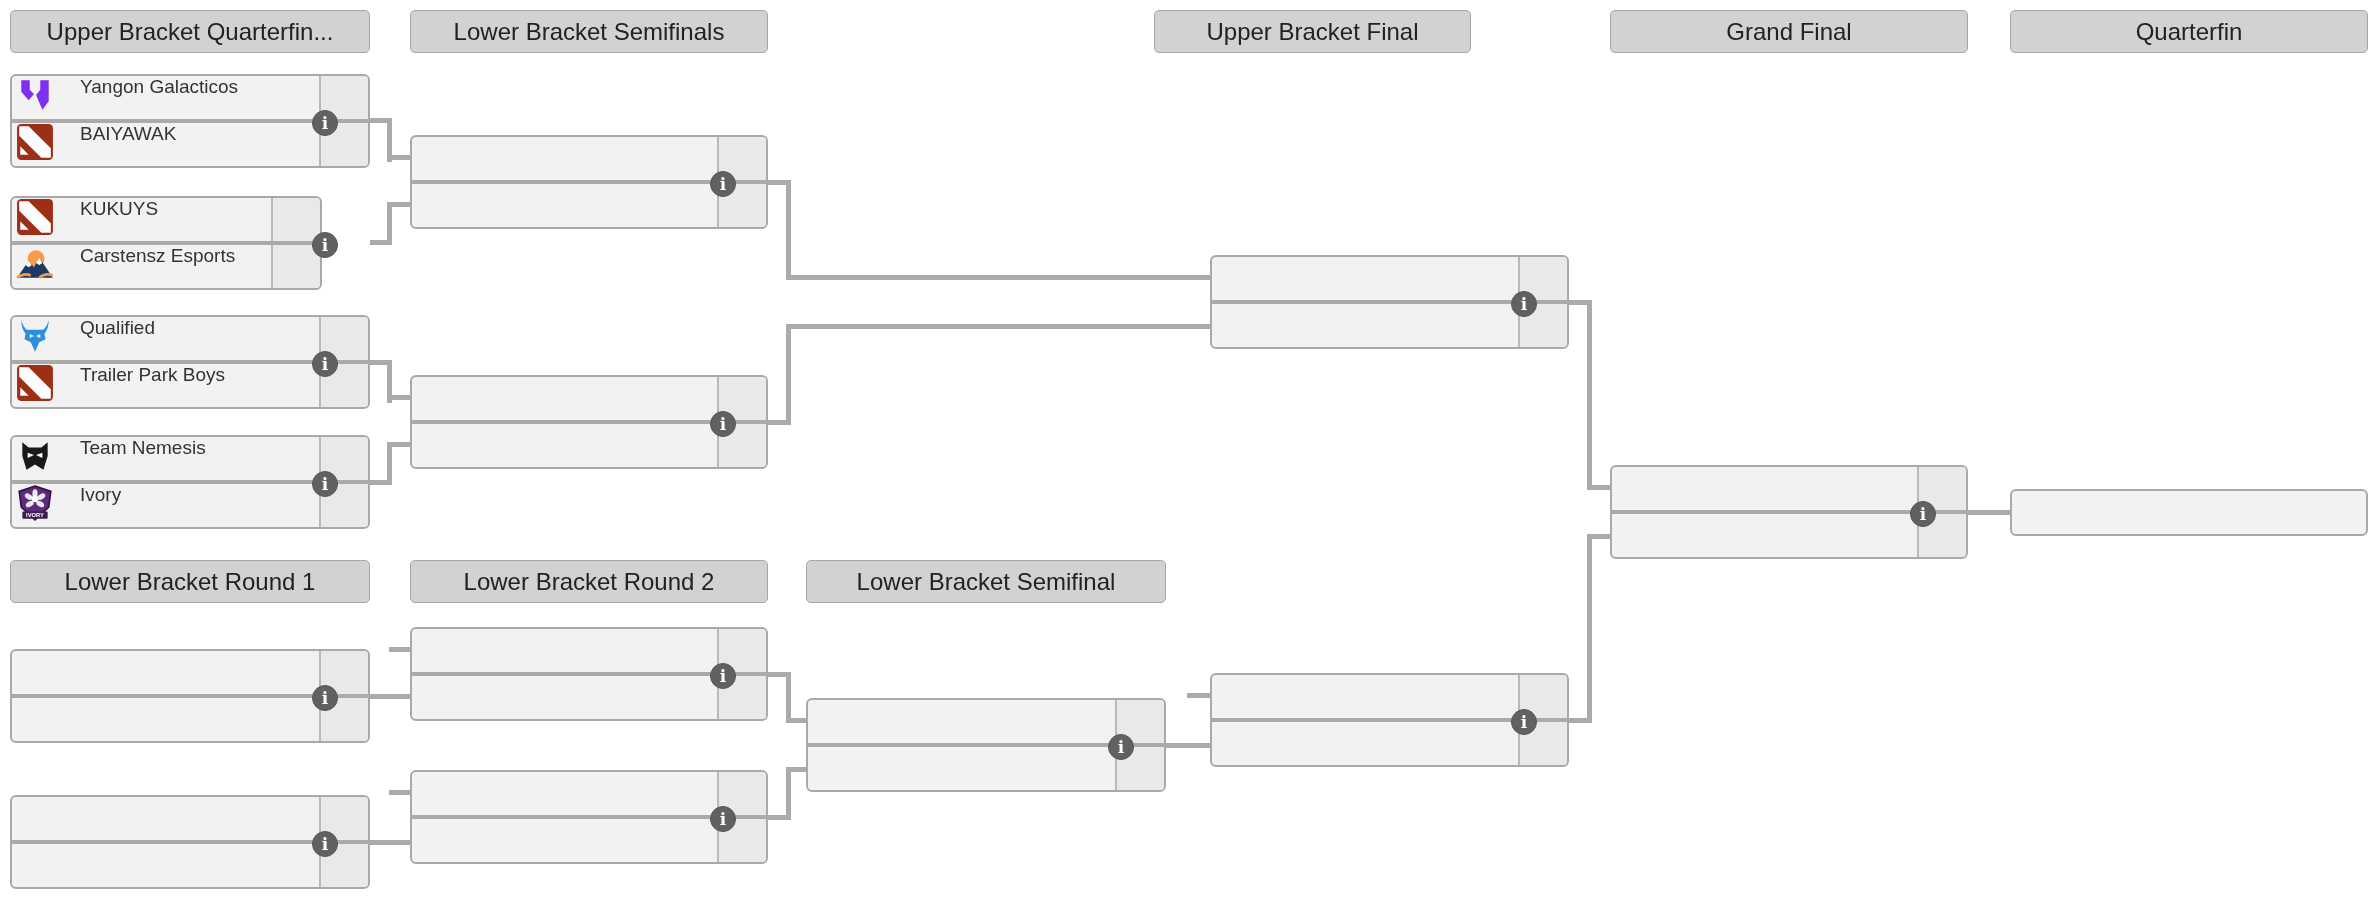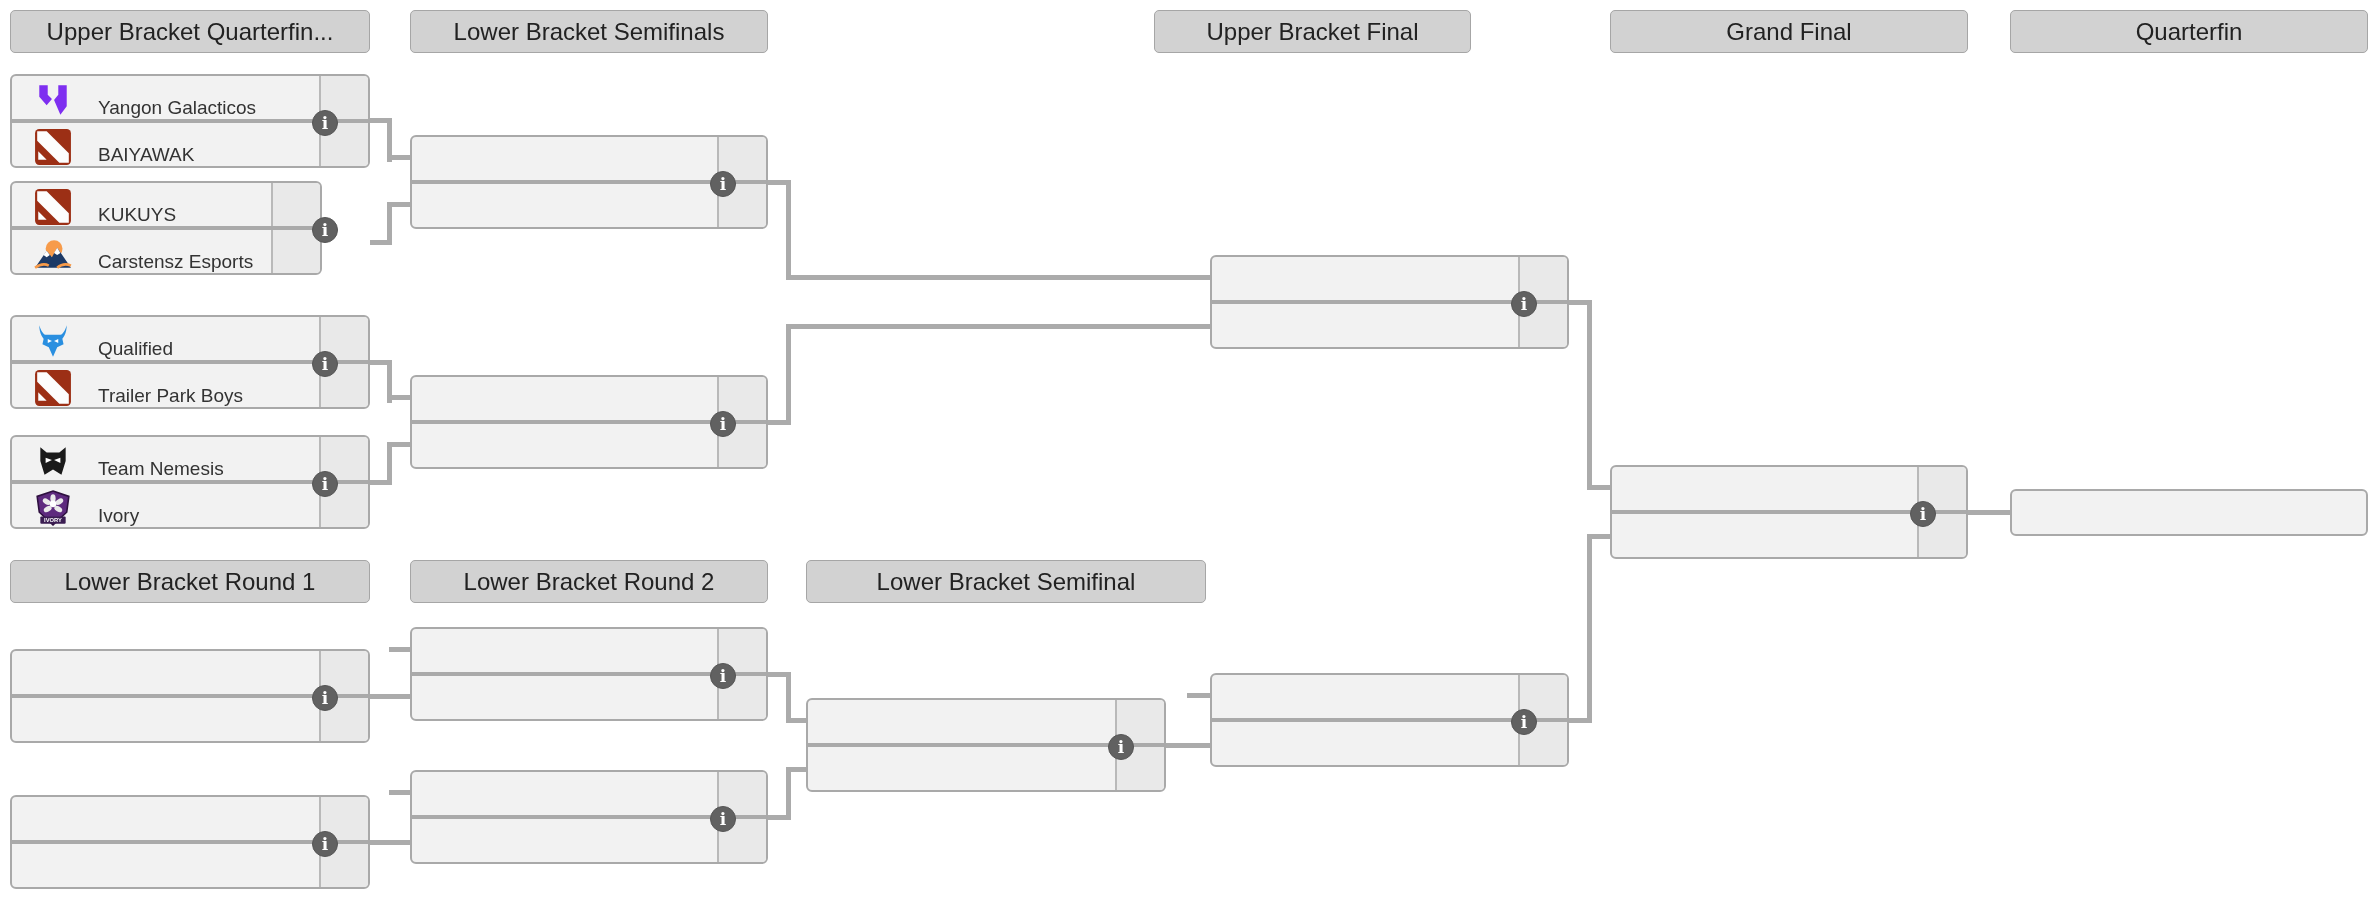--- a/index.html
+++ b/index.html
@@ -7,21 +7,21 @@
 
   .hdr{position:absolute;height:43px;box-sizing:border-box;background:#d2d2d2;
        border:1px solid #a6a6a6;border-radius:5px;display:flex;align-items:center;
        justify-content:center;font-size:24px;color:#222;white-space:nowrap;overflow:hidden;
        padding:0 8px;}
 
   .match{position:absolute;height:94px;box-sizing:border-box;background:#f2f2f2;
          border:2px solid #a9a9a9;border-radius:6px;}
   .scorecol{position:absolute;top:0;right:0;bottom:0;width:47px;background:#e9e9e9;
             border-left:2px solid #b9b9b9;border-radius:0 4px 4px 0;z-index:0;}
-  .row{height:43px;display:flex;align-items:flex-end;padding-left:22px;gap:26px;
+  .row{height:43px;display:flex;align-items:flex-start;padding-left:4px;gap:26px;
        position:relative;z-index:1;background:transparent;}
   .mdivider{height:4px;background:#aaaaaa;position:relative;z-index:2;}
   .tname{font-size:19px;color:#333;}
   .logo{width:38px;height:38px;flex:0 0 38px;display:block;}
   .info{position:absolute;top:34px;width:26px;height:26px;border-radius:50%;
         background:#616161;color:#fff;display:flex;align-items:center;justify-content:center;
         font-family:"DejaVu Serif",serif;font-weight:bold;font-size:17px;z-index:3;cursor:pointer;
         border:1px solid #555;box-sizing:border-box;}
   .qual{position:absolute;height:47px;box-sizing:border-box;background:#f2f2f2;
         border:2px solid #a9a9a9;border-radius:6px;}
@@ -43,21 +43,21 @@
 <div class="board">
 
   <div class="hdr" style="left:10px;top:10px;width:360px">Upper Bracket Quarterfin...</div>
   <div class="hdr" style="left:410px;top:10px;width:358px">Lower Bracket Semifinals</div>
   <div class="hdr" style="left:1154px;top:10px;width:317px">Upper Bracket Final</div>
   <div class="hdr" style="left:1610px;top:10px;width:358px">Grand Final</div>
   <div class="hdr" style="left:2010px;top:10px;width:358px">Quarterfin</div>
 
   <div class="hdr" style="left:10px;top:560px;width:360px">Lower Bracket Round 1</div>
   <div class="hdr" style="left:410px;top:560px;width:358px">Lower Bracket Round 2</div>
-  <div class="hdr" style="left:806px;top:560px;width:400px">Lower Bracket Semifinal</div>
+  <div class="hdr" style="left:806px;top:560px;width:360px">Lower Bracket Semifinal</div>
 
   <div class="hl" style="left:370px;top:118px;width:22px"></div>
   <div class="vl" style="left:387px;top:118px;height:44px"></div>
   <div class="hl" style="left:387px;top:155px;width:26px"></div>
   <div class="hl" style="left:370px;top:240px;width:22px"></div>
   <div class="vl" style="left:387px;top:202px;height:43px"></div>
   <div class="hl" style="left:387px;top:202px;width:26px"></div>
   <div class="hl" style="left:370px;top:360px;width:22px"></div>
   <div class="vl" style="left:387px;top:360px;height:43px"></div>
   <div class="hl" style="left:387px;top:395px;width:26px"></div>
@@ -102,21 +102,21 @@
     <div class="mdivider"></div>
     <div class="row">
       <svg class="logo" viewBox="0 0 36 36">
           <use href="#dota"></use>
         </svg>
       <span class="tname">BAIYAWAK</span>
     </div>
     <div class="info" style="left:300px">i</div>
   </div>
 
-  <div class="match" style="left:10px;top:181px;width:312px">
+  <div class="match" style="left:10px;top:196px;width:312px">
     <div class="scorecol"></div>
     <div class="row">
       <svg class="logo" viewBox="0 0 36 36">
           <use href="#dota"></use>
         </svg>
       <span class="tname">KUKUYS</span>
     </div>
     <div class="mdivider"></div>
     <div class="row">
       <svg class="logo" viewBox="0 0 36 36">

